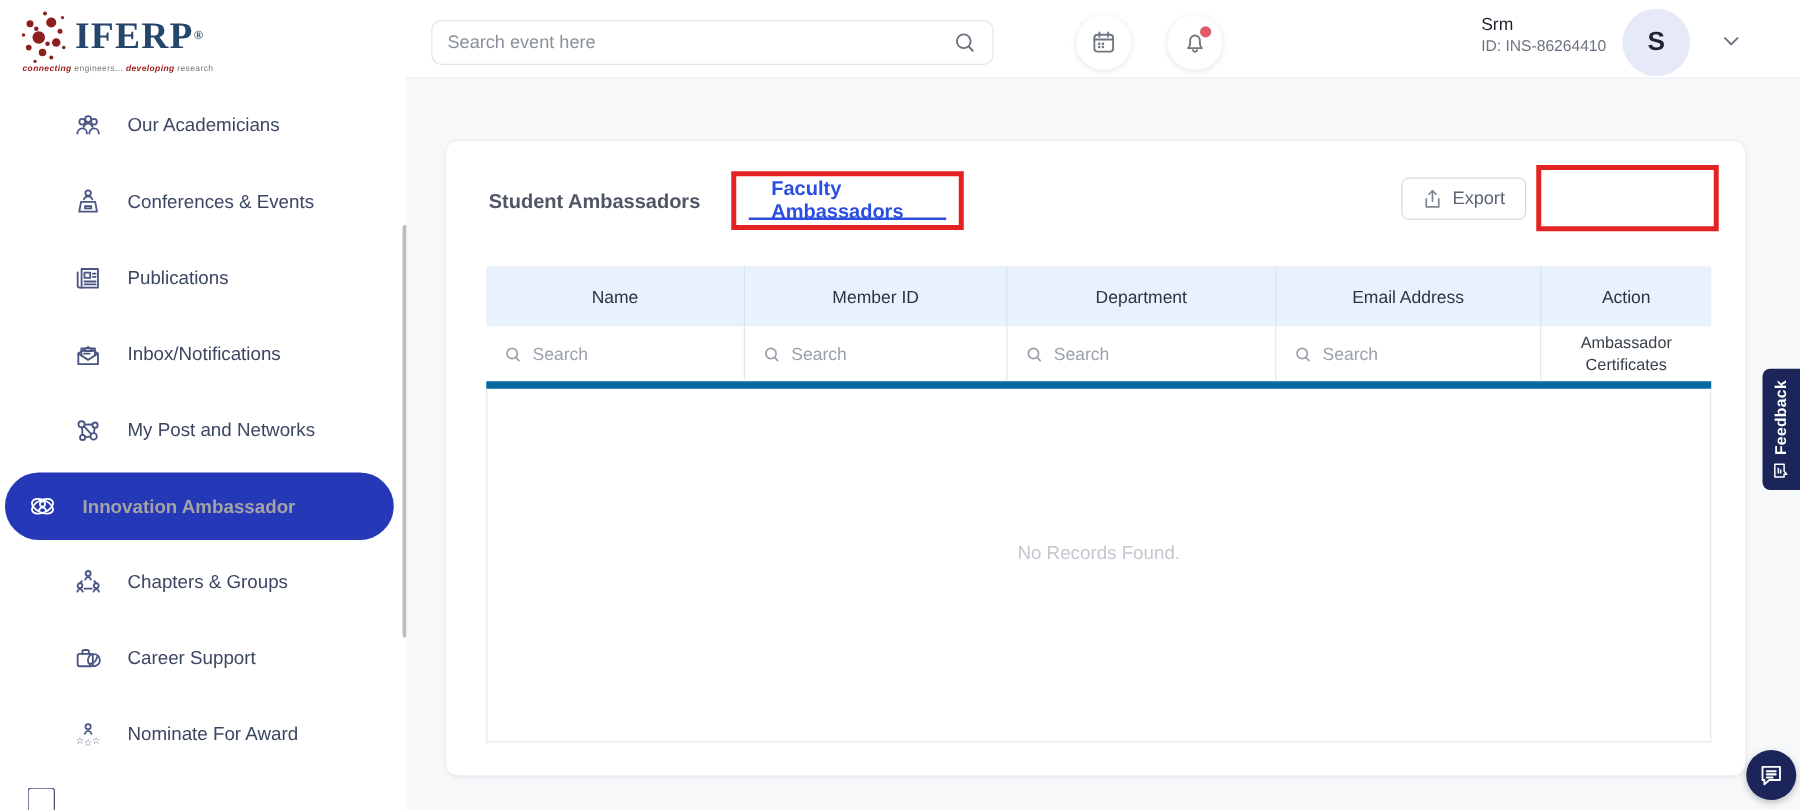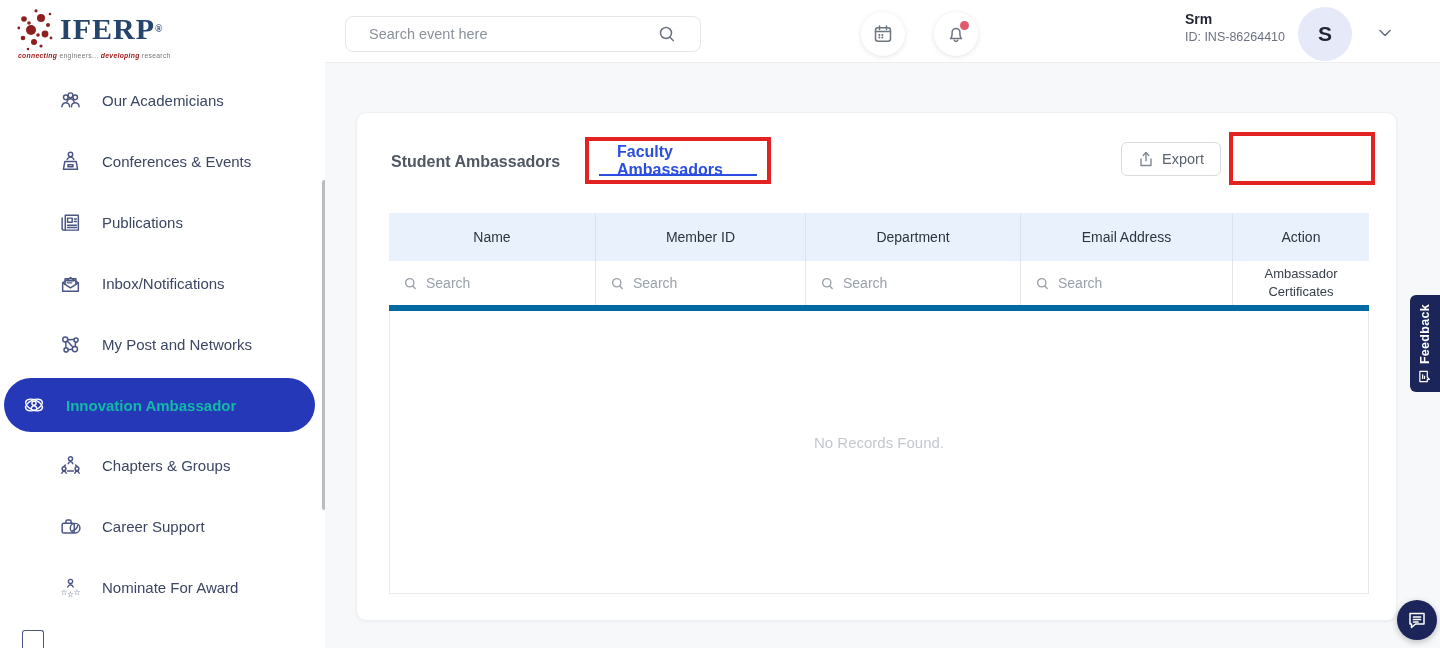--- a/index.html
+++ b/index.html
@@ -11,37 +11,37 @@
   .sidebar { position:absolute; left:0; top:0; width:325px; height:648px; background:#fff; overflow:hidden; }
   .logo-block { padding:8px 0 0 16px; height:62px; }
   .logo-row { display:flex; align-items:flex-start; }
   .logo-text { font-family:"Liberation Serif", serif; font-weight:bold; font-size:30px; color:#25456b; letter-spacing:1px; line-height:34px; margin-top:4px; }
   .logo-reg { font-size:10px; vertical-align:top; color:#25456b; }
   .tagline { font-size:6.8px; margin-left:2px; margin-top:-2px; color:#777; letter-spacing:.3px; }
   .tagline .red { color:#a11d1d; font-weight:bold; font-style:italic; }
   .side-nav { padding-top:8px; }
   .nav-item { height:61px; display:flex; align-items:center; gap:20px; padding-left:22px; cursor:pointer; color:#3c4663; font-size:15px;margin-left:36px; }
   .nav-item .nav-ic { width:24px; height:24px; flex:0 0 24px; color:#4a5583; display:flex; align-items:center; justify-content:center; }
-  .nav-item.active { background:#2539b8; color:#14b8a6; font-weight:bold; border-radius:28px; margin:3px 10px 3px 4px; height:54px; padding-left:18px; }
+  .nav-item.active { background:#2539b8; color:#a3a3a3; font-weight:bold; border-radius:28px; margin:3px 10px 3px 4px; height:54px; padding-left:18px; }
   .nav-item.active .nav-ic { color:#fff; }
   .nav-partial { height:20px; display:flex; padding-left:22px; }
   .nav-partial .stub { width:22px; height:18px; border:1.6px solid #4a5583; border-bottom:none; border-radius:3px 3px 0 0; margin-top:12px; }
   .side-scrollbar { position:absolute; left:322px; top:180px; width:5px; height:330px; background:#bcbcc0; border-radius:3px; }
 
   
   .header { position:absolute; left:325px; top:0; width:1115px; height:63px; background:#fff; border-bottom:1px solid #ededf0; }
-  .search-box { position:absolute; left:20px; top:16px; width:356px; height:36px; border:1px solid #e2e5ea; border-radius:8px; background:#fff; display:flex; align-items:center; padding:0 23px; }
+  .search-box { position:absolute; left:20px; top:16px; width:450px; height:36px; border:1px solid #e2e5ea; border-radius:8px; background:#fff; display:flex; align-items:center; padding:0 12px; }
   .search-box input { border:none; outline:none; flex:1; font-size:14.5px; color:#333; background:transparent; font-family:"Liberation Sans", sans-serif; }
   .search-box input::placeholder { color:#8a919c; }
   .icon-circle { position:absolute; top:12px; width:44px; height:44px; border-radius:50%; background:#fff; box-shadow:0 1px 5px rgba(40,50,70,.13); display:flex; align-items:center; justify-content:center; cursor:pointer; }
   .cal-circle { left:536px; }
   .bell-circle { left:609px; }
   .bell-dot { position:absolute; right:9px; top:9px; width:9px; height:9px; border-radius:50%; background:#e05a6b; }
   .user-block { position:absolute; right:155px; top:11px; text-align:left; }
-  .user-name { font-size:14px; font-weight:bold; color:#1f2430; }
+  .user-name { font-size:14px; font-weight:normal; color:#1f2430; }
   .user-id { font-size:12.5px; color:#6b7280; margin-top:3px; }
   .avatar { position:absolute; right:88px; top:7px; width:54px; height:54px; border-radius:50%; background:#e5e9f8; color:#1f2430; font-size:21px; font-weight:bold; display:flex; align-items:center; justify-content:center; cursor:pointer; }
   .chevron { position:absolute; right:48px; top:28px; color:#6b7280; }
 
   
   .card { position:absolute; left:356px; top:112px; width:1041px; height:509px; background:#fff; border:1px solid #eef0f3; border-radius:10px; box-shadow:0 1px 3px rgba(16,24,40,.05); }
   .tab-student { position:absolute; left:34px; top:40px; font-size:16px; font-weight:bold; color:#4f5763; cursor:pointer; }
   .annot-box { position:absolute; border:4px solid #e32222; }
   .annot-faculty { left:228px; top:24px; width:186px; height:47px; }
   .tab-faculty { position:relative; width:100%; height:100%; display:flex; align-items:center; justify-content:center; font-size:16px; font-weight:bold; color:#2b4ee0; cursor:pointer;padding-left:28px; }

